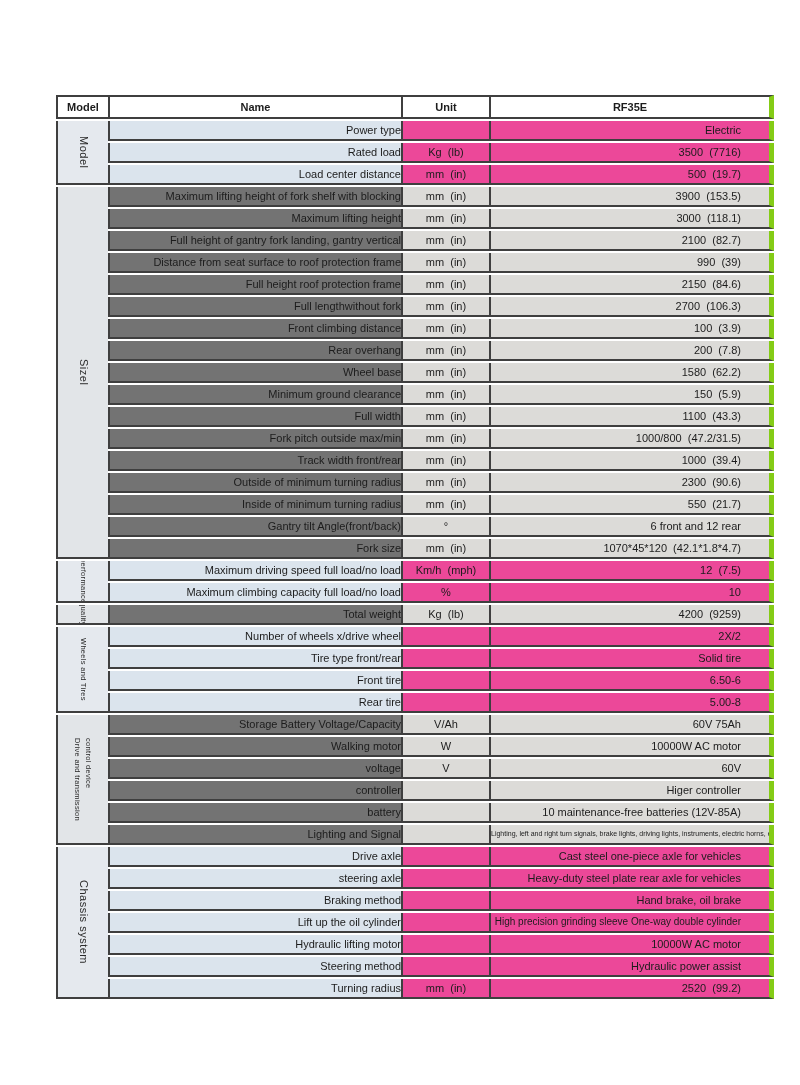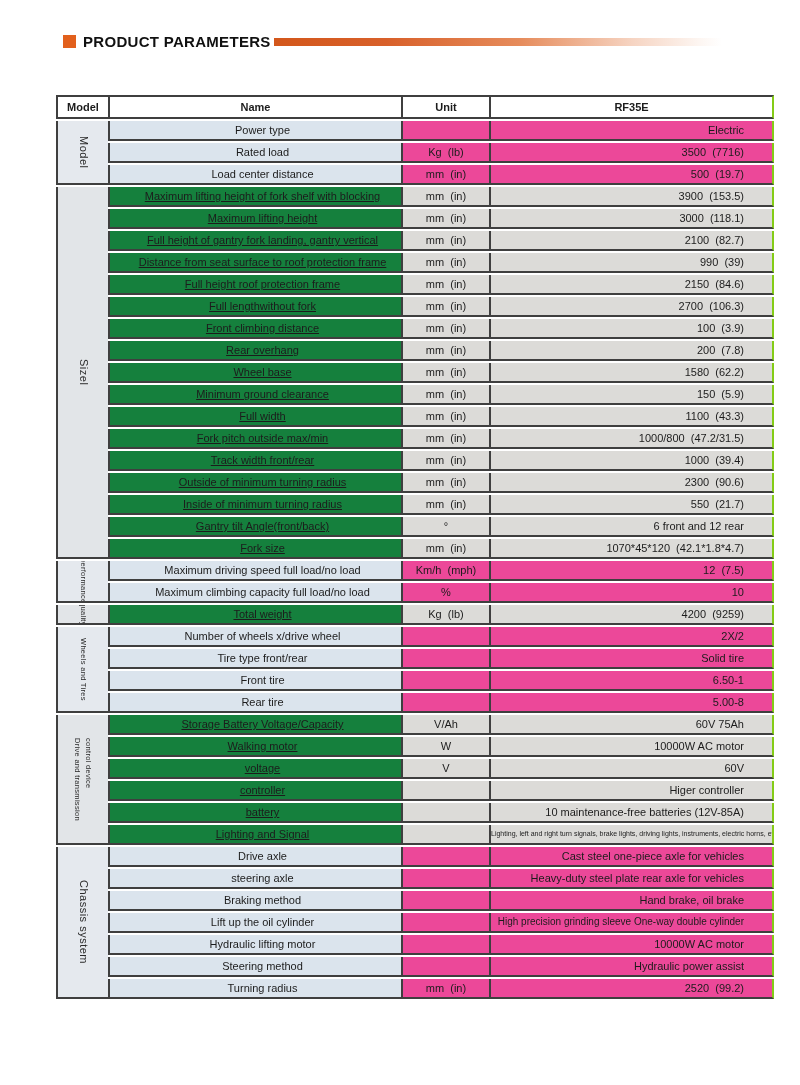--- a/index.html
+++ b/index.html
@@ -44,30 +44,30 @@
     padding:0;
     border-left:2px solid #3f3f3f;
     border-bottom:2px solid #3f3f3f;
     overflow:hidden;
   }
   .hcell{
     background:#ffffff;height:20px;line-height:20px;
     text-align:center;
     border-top:2px solid #3f3f3f;
   }
-  .hcell.last, .cell.value{border-right:2px solid #84cc16;}
-  .cell.name{text-align:center;padding-left:14px;}
+  .hcell.last, .cell.value{border-right:5px solid #84cc16;}
+  .cell.name{text-align:right;padding-left:14px;}
   .cell.unit{text-align:center;white-space:pre;margin-top:16px;}
   .cell.value{text-align:right;padding-right:28px;white-space:pre;}
   .cell.value.val-sm{font-size:10px;}
   .cell.value.val-xs{font-size:7px;letter-spacing:0;}
   
   .name.tone-blue{background:#dbe4ed;}
   .unit.tone-blue,.value.tone-blue{background:#ec4899;}
-  .name.tone-gray{background:#15803d;text-decoration:underline;}
+  .name.tone-gray{background:#737373;}
   .unit.tone-gray,.value.tone-gray{background:#dcdbd8;}
   .label.tone-blue{background:#e5e9ee;}
   .label.tone-gray{background:#e2e5e8;}
   
   .cell.label{position:relative;}
   .label-inner{
     position:absolute;inset:0;
     display:flex;align-items:center;justify-content:center;
     overflow:visible;
   }
@@ -78,25 +78,20 @@
     line-height:11px;
   }
   .label-lg .vtext{font-size:11px;letter-spacing:.5px;}
   .label-sm .vtext{font-size:7.5px;letter-spacing:.3px;}
 </style>
 </head>
 <body>
 
 <div class="page">
 
-  <div class="title-row">
-    <span class="title-bullet"></span>
-    <h1 class="title">PRODUCT PARAMETERS</h1>
-    <div class="title-bar"></div>
-  </div>
 
   <table class="spec-table">
     <colgroup>
       <col class="c-label">
         <col class="c-name">
         <col class="c-unit">
         <col class="c-value">
     </colgroup>
     <thead>
       <tr>
@@ -253,21 +248,21 @@
           <td class="cell value tone-blue">2X/2</td>
         </tr>
         <tr>
           <td class="cell name tone-blue">Tire type front/rear</td>
           <td class="cell unit tone-blue"></td>
           <td class="cell value tone-blue">Solid tire</td>
         </tr>
         <tr>
           <td class="cell name tone-blue">Front tire</td>
           <td class="cell unit tone-blue"></td>
-          <td class="cell value tone-blue">6.50-1</td>
+          <td class="cell value tone-blue">6.50-6</td>
         </tr>
         <tr>
           <td class="cell name tone-blue">Rear tire</td>
           <td class="cell unit tone-blue"></td>
           <td class="cell value tone-blue">5.00-8</td>
         </tr>
         <tr>
           <td class="cell label tone-gray label-sm" rowspan="6">
             <div class="label-inner">
               <span class="vtext">Drive and  transmission

